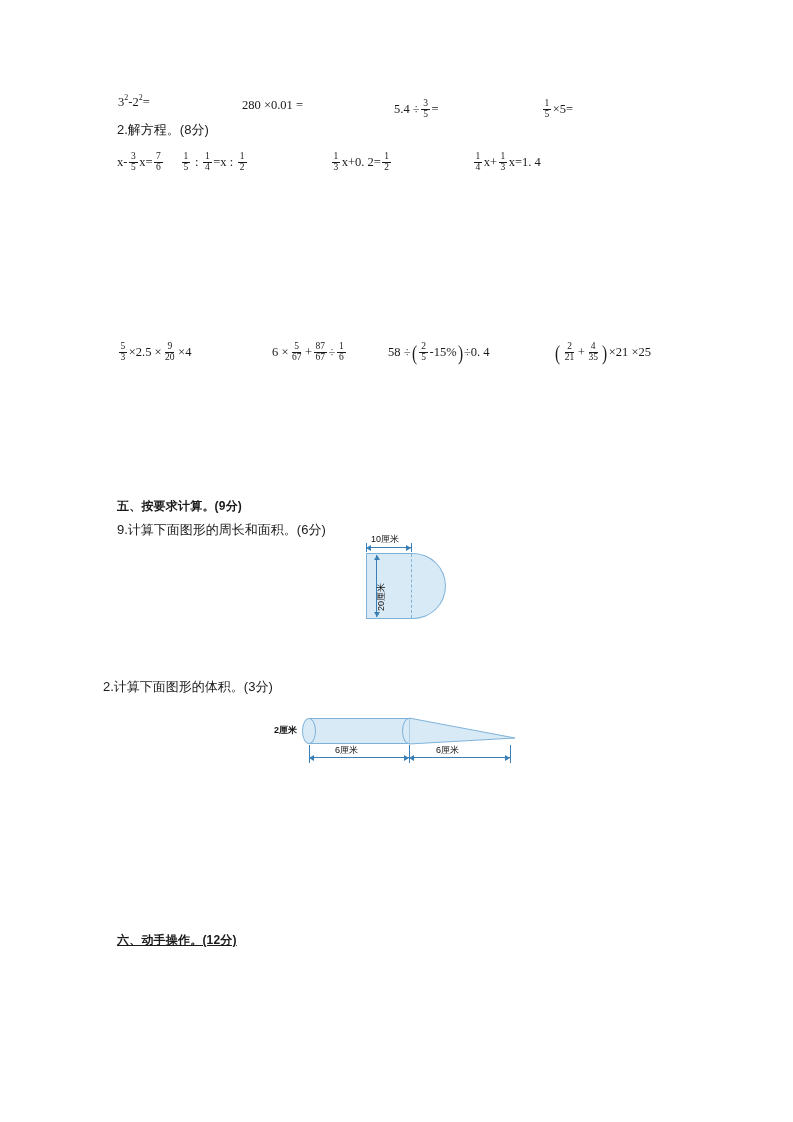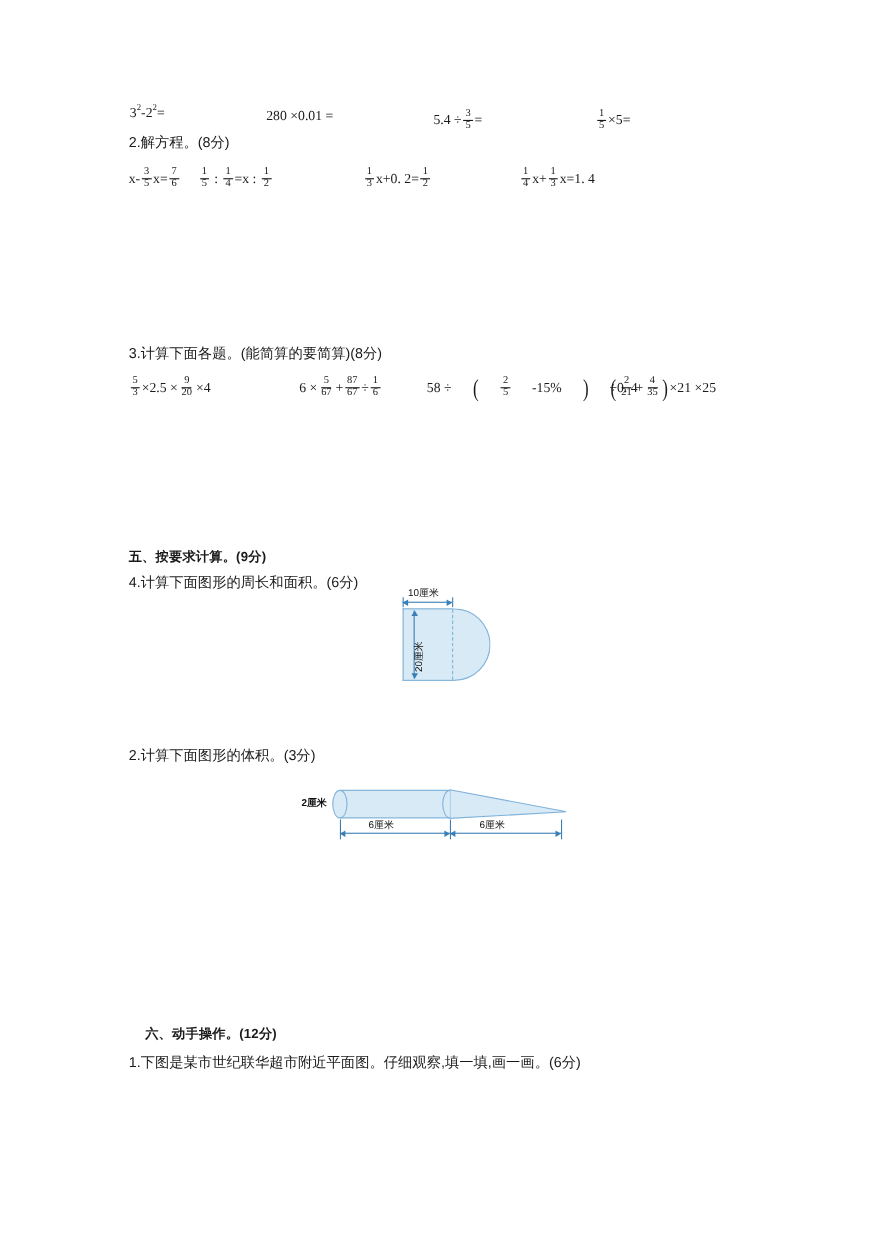--- a/index.html
+++ b/index.html
@@ -266,21 +266,20 @@
         <span class="den">4</span>
       </span>
       <span class="txt">x+</span>
       <span class="frac">
         <span class="num">1</span>
         <span class="den">3</span>
       </span>
       <span class="txt">x=1.&nbsp;4</span>
   </div>
 
-  <div class="prob-label" style="left:117px; top:312px;">3.计算下面各题。(能简算的要简算)(8分)</div>
 
   <div class="expr" style="left:117px; top:342px;">
     <span class="frac">
         <span class="num">5</span>
         <span class="den">3</span>
       </span>
       <span class="txt">×2.5&nbsp;×</span>
       <span class="frac">
         <span class="num">9</span>
         <span class="den">20</span>
@@ -299,21 +298,21 @@
         <span class="num">87</span>
         <span class="den">67</span>
       </span>
       <span class="txt">÷</span>
       <span class="frac">
         <span class="num">1</span>
         <span class="den">6</span>
       </span>
   </div>
 
-  <div class="expr" style="left:388px; top:342px;gap:18px;">
+  <div class="expr" style="left:388px; top:342px;">
     <span class="txt">58&nbsp;÷</span>
       <span class="paren-big">(</span>
       <span class="frac">
         <span class="num">2</span>
         <span class="den">5</span>
       </span>
       <span class="txt">-15%</span>
       <span class="paren-big">)</span>
       <span class="txt">÷0.&nbsp;4</span>
   </div>
@@ -327,37 +326,37 @@
       <span class="txt">+</span>
       <span class="frac">
         <span class="num">4</span>
         <span class="den">35</span>
       </span>
       <span class="paren-big">)</span>
       <span class="txt">×21&nbsp;×25</span>
   </div>
 
   <div class="section-title" style="left:117px; top:498px;">五、按要求计算。(9分)</div>
-  <div class="prob-label" style="left:117px; top:521px;">4.计算下面图形的周长和面积。(6分)</div>
+  <div class="prob-label" style="left:117px; top:521px;">9.计算下面图形的周长和面积。(6分)</div>
 
   <div class="fig1" style="left:366px; top:553px; width:110px; height:90px;">
     <div class="rect"></div>
     <div class="semi"></div>
     <div class="dash"></div>
 
     <div class="arrowline-h" style="left:0px; top:-6px; width:45px;"></div>
     <div class="tick-v" style="left:0px; top:-10px; height:9px;"></div>
     <div class="tick-v" style="left:45px; top:-10px; height:9px;"></div>
     <div class="dim-label" style="left:5px; top:-20px;">10厘米</div>
 
     <div class="arrowline-v" style="left:10px; top:2px; height:62px;"></div>
     <div class="dim-label vert" style="left:9px; top:58px;">20厘米</div>
   </div>
 
-  <div class="prob-label" style="left:117px; top:678px;">2.计算下面图形的体积。(3分)</div>
+  <div class="prob-label" style="left:103px; top:678px;">2.计算下面图形的体积。(3分)</div>
 
   <div class="fig2" style="left:285px; top:705px; width:240px; height:70px;">
 
     <div class="cyl-body" style="left:24px; top:13px; width:100px; height:26px;"></div>
 
     <div class="ellipse" style="left:17px; top:13px; width:14px; height:26px; background:#d9eaf7;"></div>
 
     <div class="ellipse" style="left:117px; top:13px; width:14px; height:26px; background:#d9eaf7;"></div>
 
     <svg style="position:absolute; left:124px; top:12px;" width="106" height="30">
@@ -368,16 +367,15 @@
 
     <div class="arrowline-h" style="left:24px; top:52px; width:100px;"></div>
     <div class="arrowline-h" style="left:124px; top:52px; width:101px;"></div>
     <div class="tick-v" style="left:24px; top:40px; height:18px;"></div>
     <div class="tick-v" style="left:124px; top:40px; height:18px;"></div>
     <div class="tick-v" style="left:225px; top:40px; height:18px;"></div>
     <div class="dim-label" style="left:50px; top:39px;">6厘米</div>
     <div class="dim-label" style="left:151px; top:39px;">6厘米</div>
   </div>
 
-  <div class="section-title" style="left:132px; top:932px;">六、动手操作。(12分)</div>
-  <div class="prob-label" style="left:117px; top:957px;">1.下图是某市世纪联华超市附近平面图。仔细观察,填一填,画一画。(6分)</div>
+  <div class="section-title" style="left:117px; top:932px;text-decoration:underline;">六、动手操作。(12分)</div>
 
 </div>
 
 </body></html>

